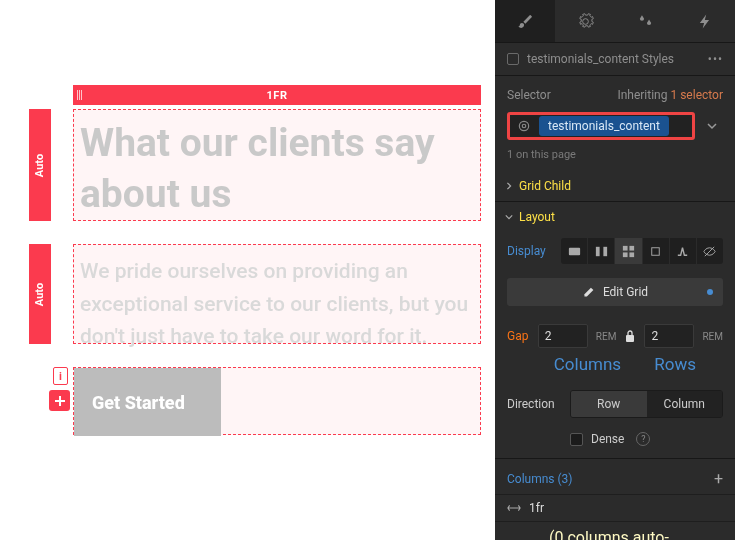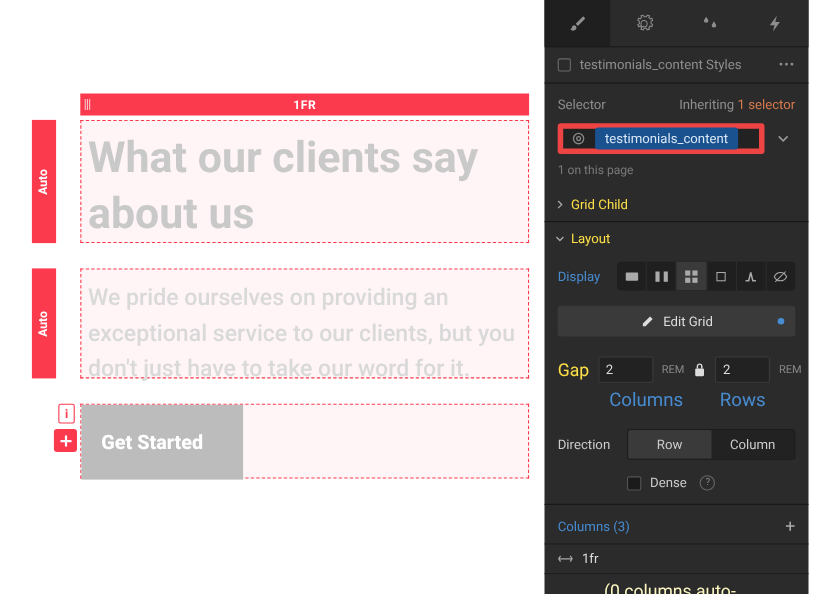--- a/index.html
+++ b/index.html
@@ -32,41 +32,41 @@
 .row{display:flex;align-items:center;padding:0 12px}
 .styles-row{height:33px;border-bottom:1px solid #171717;justify-content:space-between}
 .chk{width:12px;height:12px;border:1px solid #6a6a6a;border-radius:2px;margin-right:8px}
 .styles-row .left{display:flex;align-items:center;color:#8e8e8e}
 .dots{color:#8e8e8e;letter-spacing:1px}
 .selector-row{height:32px;justify-content:space-between;padding-top:6px}
 .selector-row .l{color:#8e8e8e}
 .selector-row .r{color:#8e8e8e}
 .selector-row .r .n{color:#d67a4d}
 .sel-input{height:36px;padding:6px 12px;display:flex;align-items:center;gap:6px}
-.sel-box{flex:1;height:28px;background:#222;border:5px solid #ef4444;border-radius:3px;display:flex;align-items:center;padding:0 5px;gap:6px}
+.sel-box{flex:1;height:28px;background:#222;border:3px solid #ef4444;border-radius:3px;display:flex;align-items:center;padding:0 5px;gap:6px}
 .sel-target{width:18px;height:18px;display:flex;align-items:center;justify-content:center}
 .chip{background:#1a5290;color:#d9e8f6;padding:3px 9px;border-radius:3px;font-size:12px}
 .sel-dd{width:22px;height:28px;display:flex;align-items:center;justify-content:center}
 .onpage{padding:4px 12px 10px;color:#7a7a7a;font-size:11px}
 .sec-hdr{height:30px;display:flex;align-items:center;padding:0 10px;gap:6px;color:#fde047;font-size:12px;cursor:pointer}
 .sec-hdr .caret{width:8px;height:8px}
 .sec-layout{border-top:1px solid #171717}
 .disp-row{display:flex;align-items:center;height:38px;padding:0 12px;gap:10px}
 .disp-row .lbl{color:#478cd1;font-size:12px;width:44px}
 .disp-grp{flex:1;display:flex;background:#1f1f1f;border-radius:3px;overflow:hidden}
 .disp-btn{flex:1;height:26px;display:flex;align-items:center;justify-content:center;border-right:1px solid #2b2b2b}
 .disp-btn:last-child{border-right:none}
 .disp-btn.sel{background:#3a3a3a}
 .disp-btn svg{width:15px;height:15px;fill:#aaa}
 .edit-row{padding:8px 12px 12px}
 .edit-btn{height:28px;background:#3a3a3a;border-radius:3px;display:flex;align-items:center;justify-content:center;gap:8px;color:#ddd;position:relative}
 .edit-btn svg{width:13px;height:13px;fill:#ddd}
 .edit-dot{position:absolute;right:10px;width:6px;height:6px;background:#478cd1;border-radius:50%}
 .gap-row{display:flex;align-items:center;padding:6px 12px;gap:8px}
-.gap-row .lbl{color:#fde047;width:44px;font-size:16px}
+.gap-row .lbl{color:#f97316;width:44px;font-size:12px}
 .gap-in{width:50px;height:24px;background:#222;border:1px solid #3a3a3a;color:#ddd;text-align:left;padding:0 6px;border-radius:2px;font-size:12px}
 .unit{color:#888;font-size:10px;width:24px}
 .lock{width:16px;height:16px;display:flex;align-items:center;justify-content:center}
 .gap-labels{display:flex;padding:0 12px 10px;gap:8px}
 .gap-labels .sp{width:44px}
 .gap-labels .col{width:78px;text-align:left;color:#478cd1;font-size:17px}
 .gap-labels .mid{width:18px}
 .dir-row{display:flex;align-items:center;padding:6px 12px;gap:8px}
 .dir-row .lbl{color:#ccc;width:55px;font-size:12px}
 .dir-grp{flex:1;display:flex;border-radius:3px;overflow:hidden;border:1px solid #1b1b1b}

